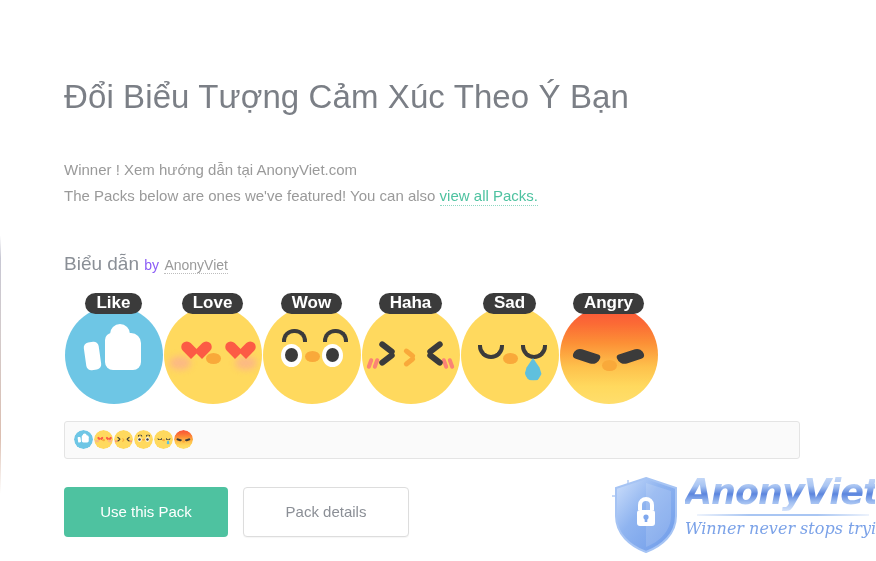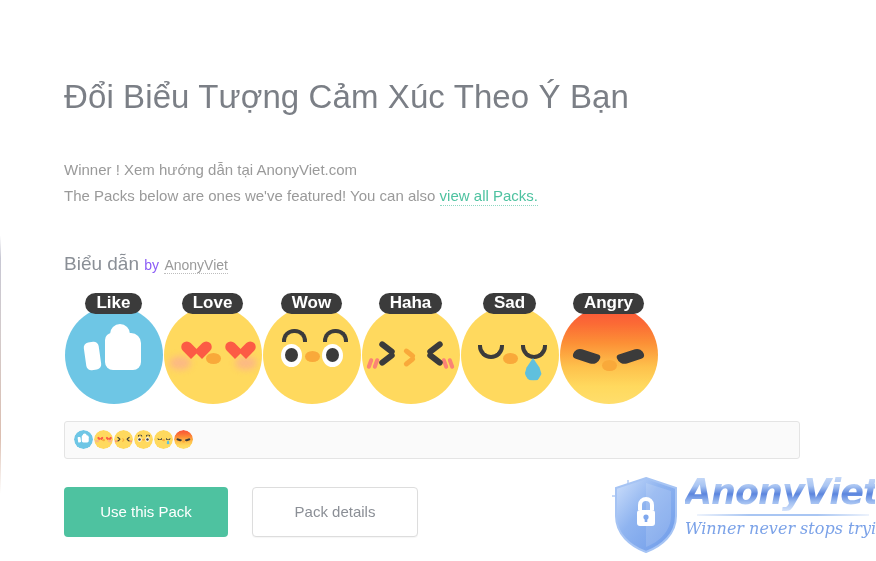--- a/index.html
+++ b/index.html
@@ -305,21 +305,21 @@
     transform: scale(0.194);
     transform-origin: top left;
     position: absolute;
     top: 0; left: 0;
   }
 
   
   .button-row {
     margin-top: 28px;
     display: flex;
-    gap: 24px;
+    gap: 15px;
   }
   .btn {
     font-size: 15px;
     border-radius: 4px;
     display: flex;
     align-items: center;
     justify-content: center;
     box-sizing: border-box;
     cursor: pointer;
   }

